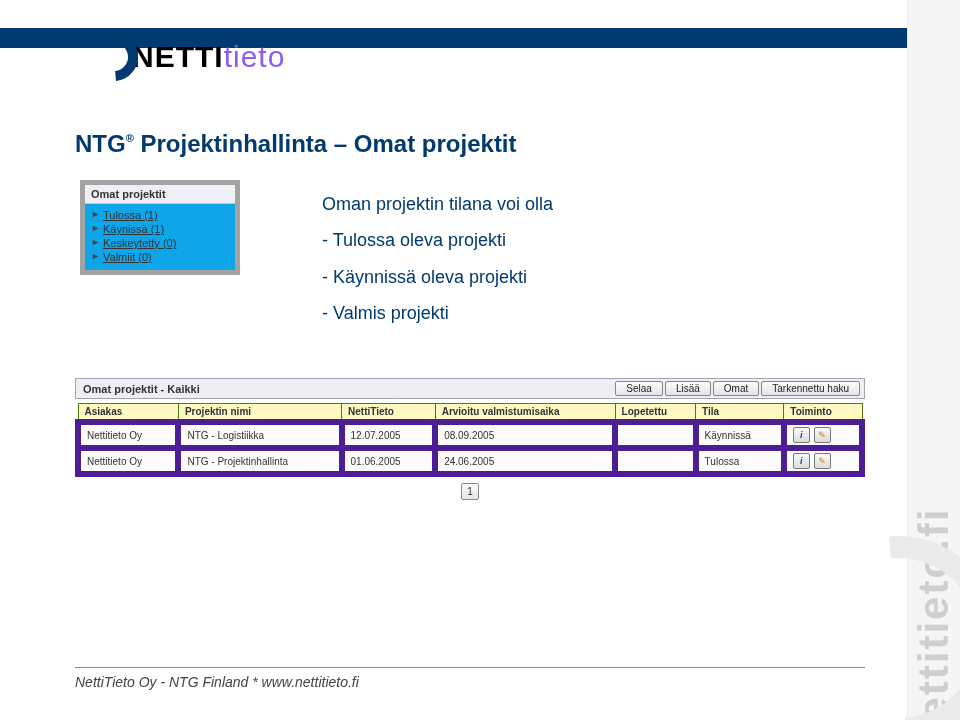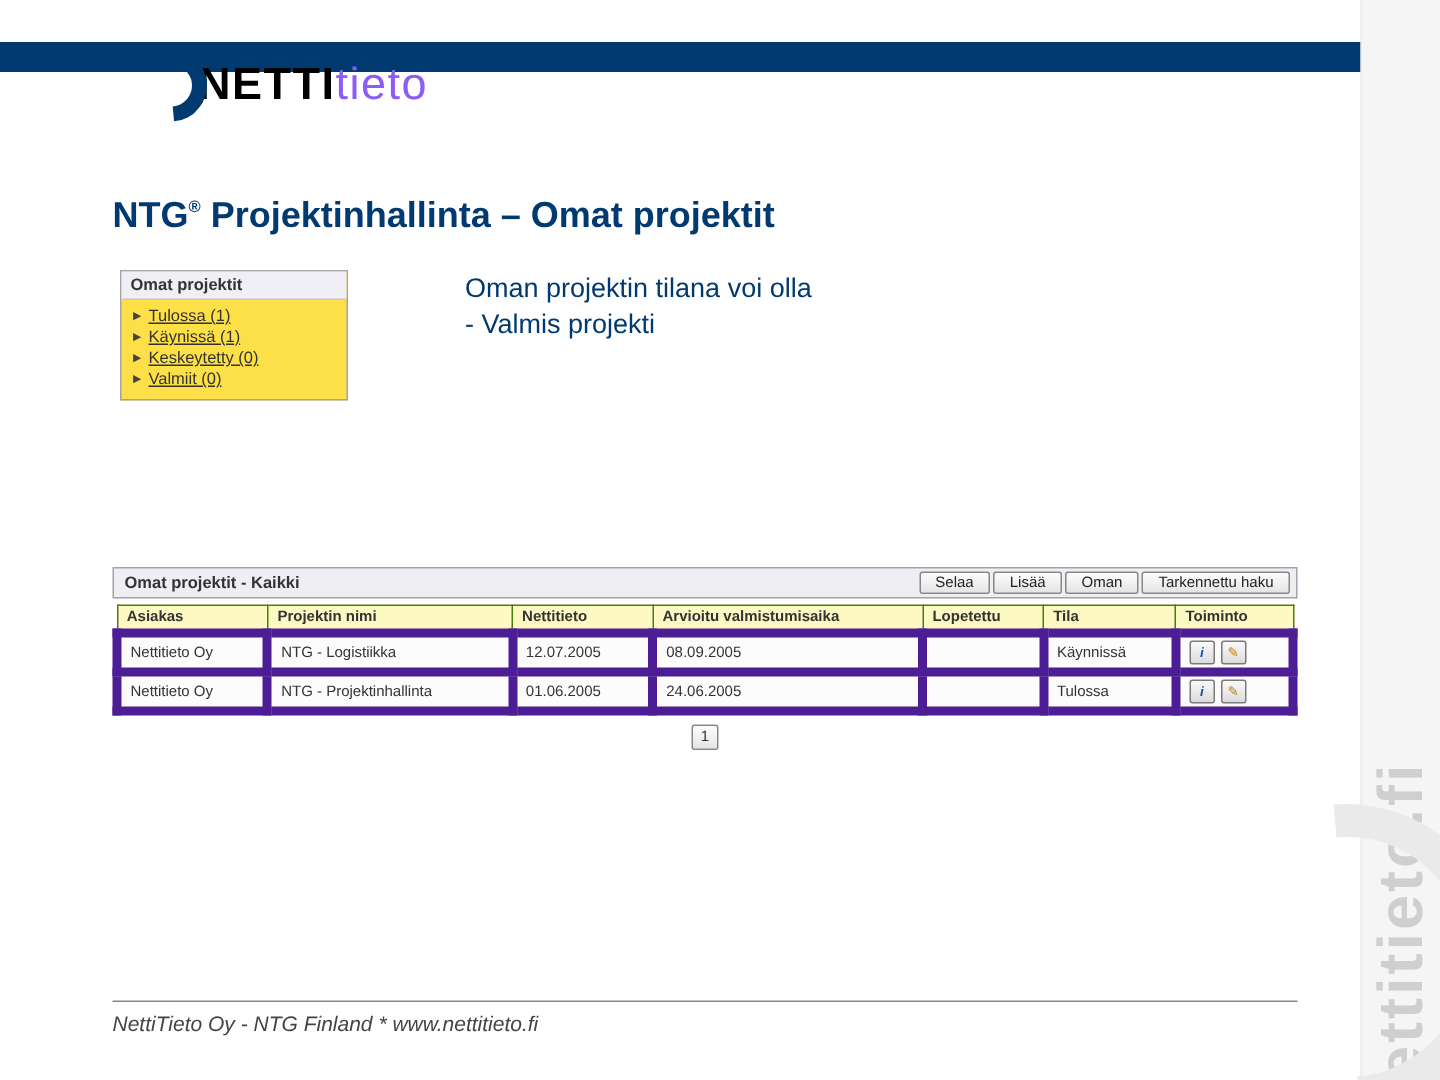--- a/index.html
+++ b/index.html
@@ -117,22 +117,22 @@
   }
 
   
   .side-panel {
     position: absolute;
     left: 80px;
     top: 180px;
     width: 150px;
     font-size: 11px;
     color: #333;
-    border: 1px solid #a3a3a3;
-    background: #fde047;
+    border: 5px solid #a3a3a3;
+    background: #0ea5e9;
   }
   .side-panel .hdr {
     background: #efeff5;
     border-bottom: 1px solid #c8c8c8;
     padding: 3px 6px;
     font-weight: 700;
     font-size: 11px;
     font-family: Tahoma, Verdana, sans-serif;
   }
   .side-panel ul {
@@ -160,21 +160,21 @@
   .explain {
     position: absolute;
     left: 310px;
     top: 180px;
     color: #003a70;
     font-family: Arial, sans-serif;
     font-size: 18px;
     font-weight: 500;
     line-height: 1.35;
   }
-  .explain div { margin: 0; }
+  .explain div { margin: 12px; }
 
   
   .grid-wrap {
     position: absolute;
     left: 75px;
     top: 378px;
     width: 790px;
     font-family: Tahoma, Verdana, sans-serif;
     font-size: 11px;
     color: #333;
@@ -310,40 +310,42 @@
   <ul>
     <li>Tulossa (1)</li>
     <li>Käynissä (1)</li>
     <li>Keskeytetty (0)</li>
     <li>Valmiit (0)</li>
   </ul>
 </div>
 
 <div class="explain">
   <div>Oman projektin tilana voi olla</div>
+  <div>- Tulossa oleva projekti</div>
+  <div>- Käynnissä oleva projekti</div>
   <div>- Valmis projekti</div>
 </div>
 
 <div class="grid-wrap">
   <div class="grid-titlebar">
     <span class="ttl">Omat projektit - Kaikki</span>
     <span class="btns">
       <button>Selaa</button>
       <button>Lisää</button>
-      <button>Oman</button>
+      <button>Omat</button>
       <button>Tarkennettu haku</button>
     </span>
   </div>
 
   <table class="grid">
     <thead>
       <tr>
         <th>Asiakas</th>
         <th>Projektin nimi</th>
-        <th>Nettitieto</th>
+        <th>NettiTieto</th>
         <th>Arvioitu valmistumisaika</th>
         <th>Lopetettu</th>
         <th>Tila</th>
         <th>Toiminto</th>
       </tr>
     </thead>
     <tbody>
       <tr>
         <td>Nettitieto Oy</td>
         <td>NTG - Logistiikka</td>

